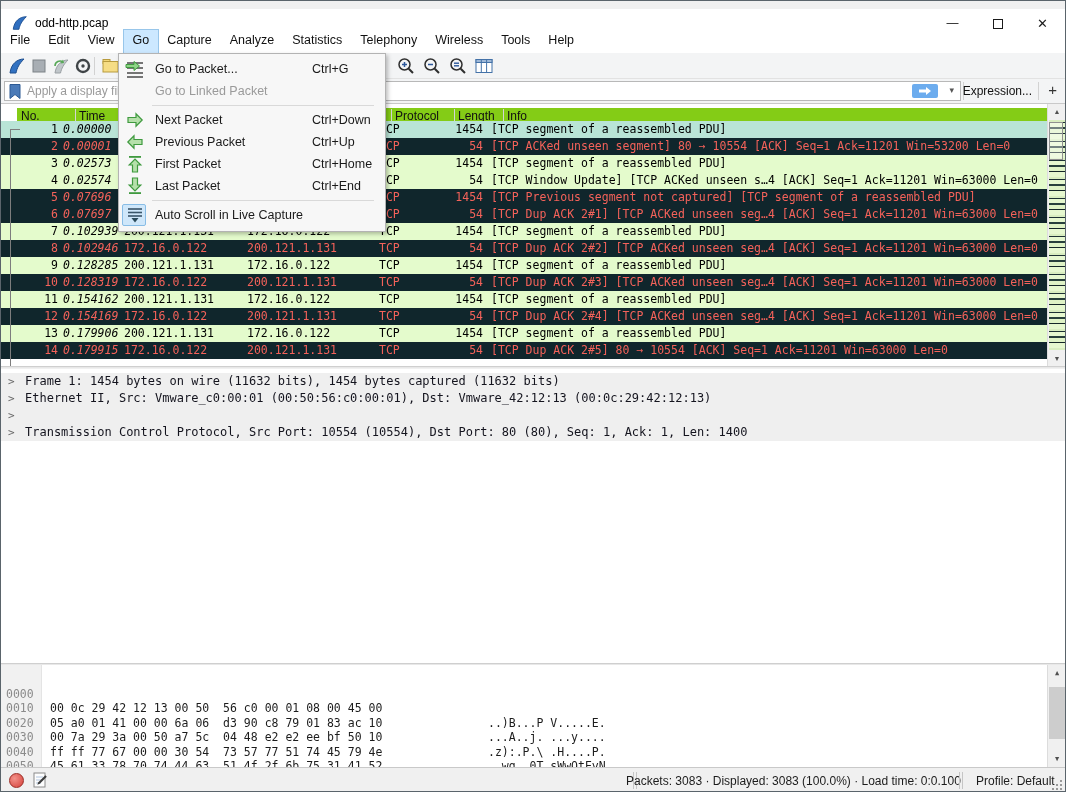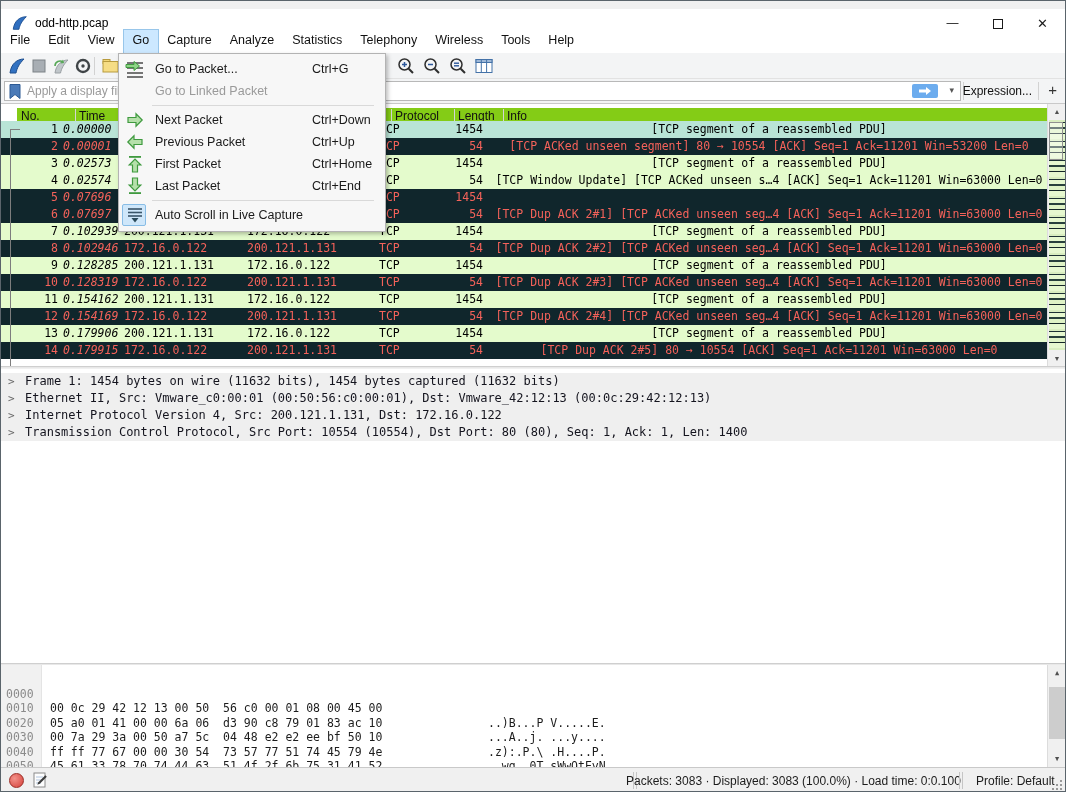--- a/index.html
+++ b/index.html
@@ -50,21 +50,21 @@
   .prow span { position:absolute; top:0; }
   .r-green { background:var(--row-green); color:#000; }
   .r-dark  { background:var(--row-dark-bg); color:var(--row-dark-text); }
   .r-sel   { background:var(--row-selected); color:#000; }
   .c-no   { left:0; width:57px; text-align:right; }
   .c-time { left:62px;font-style:italic; }
   .c-src  { left:123px; }
   .c-dst  { left:246px; }
   .c-proto{ left:378px; }
   .c-len  { left:426px; width:56px; text-align:right; }
-  .c-info { left:490px; width:556px; overflow:hidden;text-align:center; }
+  .c-info { left:490px; width:556px; overflow:hidden; }
   #pl-bracket { position:absolute; left:9px; top:25px; width:10px; height:238px;
     border-left:1px solid #7d7d7d; border-top:1px solid #7d7d7d; }
   
   #pl-scroll { position:absolute; right:0; top:0; width:18px; height:263px; background:#f0f0f0; border-left:1px solid #dcdcdc; }
   .sb-arrow { position:absolute; left:0; width:18px; height:16px; background:#f0f0f0; color:#505050; font-size:7px; text-align:center; line-height:16px; }
   #pl-minimap { position:absolute; left:1px; top:16px; width:16px; height:230px;
     background:repeating-linear-gradient(180deg,
       #d9eec0 0px, #d9eec0 2px, #1d3134 2px, #1d3134 3px,
       #e6f8cf 3px, #e6f8cf 7px, #28403c 7px, #28403c 9px,
       #dff3c6 9px, #dff3c6 13px, #152628 13px, #152628 14px,
@@ -256,20 +256,21 @@
     <span class="c-len">54</span>
     <span class="c-info">[TCP Window Update] [TCP ACKed unseen s…4 [ACK] Seq=1 Ack=11201 Win=63000 Len=0</span>
   </div>
         <div class="prow r-dark">
     <span class="c-no">5</span>
     <span class="c-time">0.07696</span>
     <span class="c-src">200.121.1.131</span>
     <span class="c-dst">172.16.0.122</span>
     <span class="c-proto">TCP</span>
     <span class="c-len">1454</span>
+    <span class="c-info">[TCP Previous segment not captured] [TCP segment of a reassembled PDU]</span>
   </div>
         <div class="prow r-dark">
     <span class="c-no">6</span>
     <span class="c-time">0.07697</span>
     <span class="c-src">172.16.0.122</span>
     <span class="c-dst">200.121.1.131</span>
     <span class="c-proto">TCP</span>
     <span class="c-len">54</span>
     <span class="c-info">[TCP Dup ACK 2#1] [TCP ACKed unseen seg…4 [ACK] Seq=1 Ack=11201 Win=63000 Len=0</span>
   </div>
@@ -354,21 +355,21 @@
       <div class="sb-arrow" style="bottom:0">▼</div>
     </div>
   </div>
 
   <div class="splitter" style="top:365px"></div>
 
   <div id="details-pane">
     <div id="detail-lines">
         <div class="detail-line"><span class="expander">&gt;</span><span class="dtext">Frame 1: 1454 bytes on wire (11632 bits), 1454 bytes captured (11632 bits)</span></div>
         <div class="detail-line"><span class="expander">&gt;</span><span class="dtext">Ethernet II, Src: Vmware_c0:00:01 (00:50:56:c0:00:01), Dst: Vmware_42:12:13 (00:0c:29:42:12:13)</span></div>
-        <div class="detail-line"><span class="expander">&gt;</span><span class="dtext">Internet Protocol Version 4, Src: 200.121.1.131, Dst: 172.16.0.122</span></div>
+        <div class="detail-line"><span class="expander">&gt;</span></div>
         <div class="detail-line"><span class="expander">&gt;</span><span class="dtext">Transmission Control Protocol, Src Port: 10554 (10554), Dst Port: 80 (80), Seq: 1, Ack: 1, Len: 1400</span></div>
       </div>
   </div>
 
   <div class="splitter" style="top:662px"></div>
 
   <div id="hex-pane">
     <div id="hex-offset-col"></div>
     <div id="hex-rows">
         <div class="hexrow">

